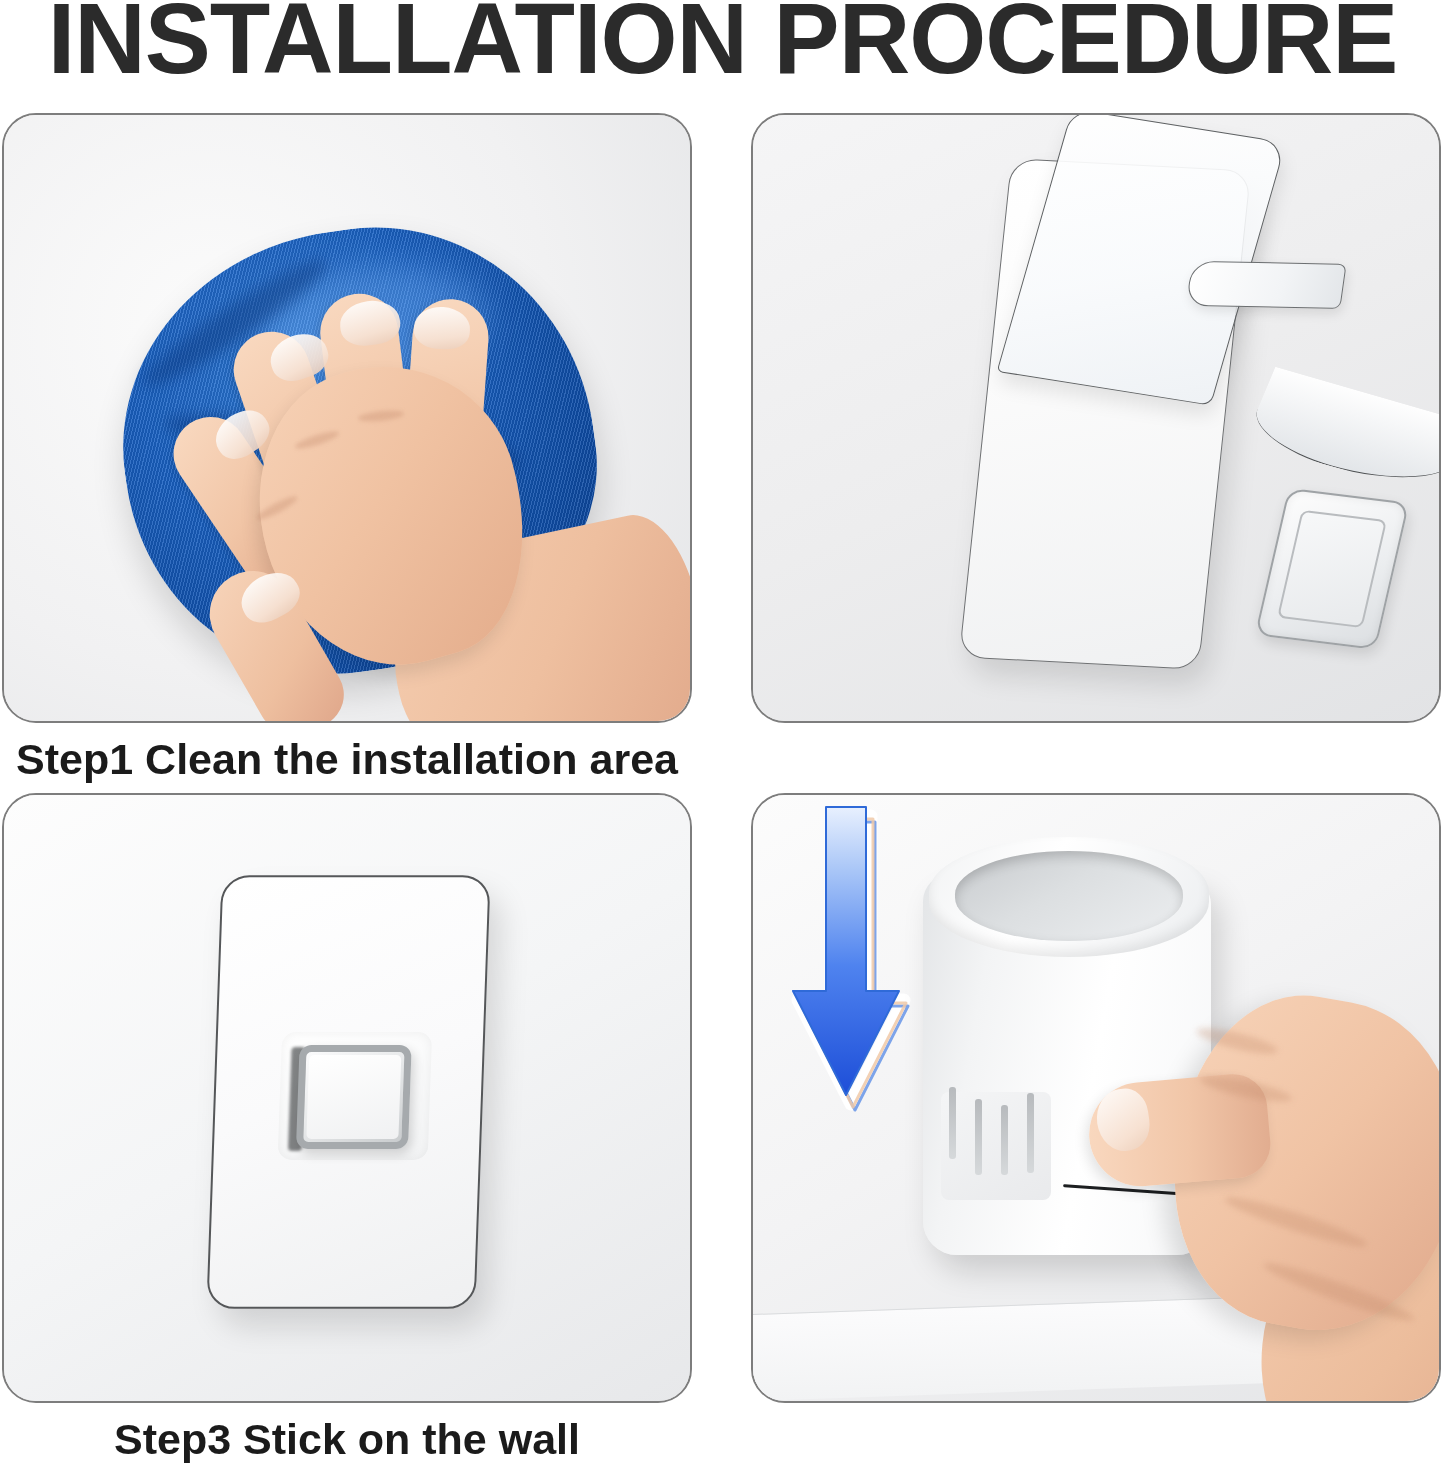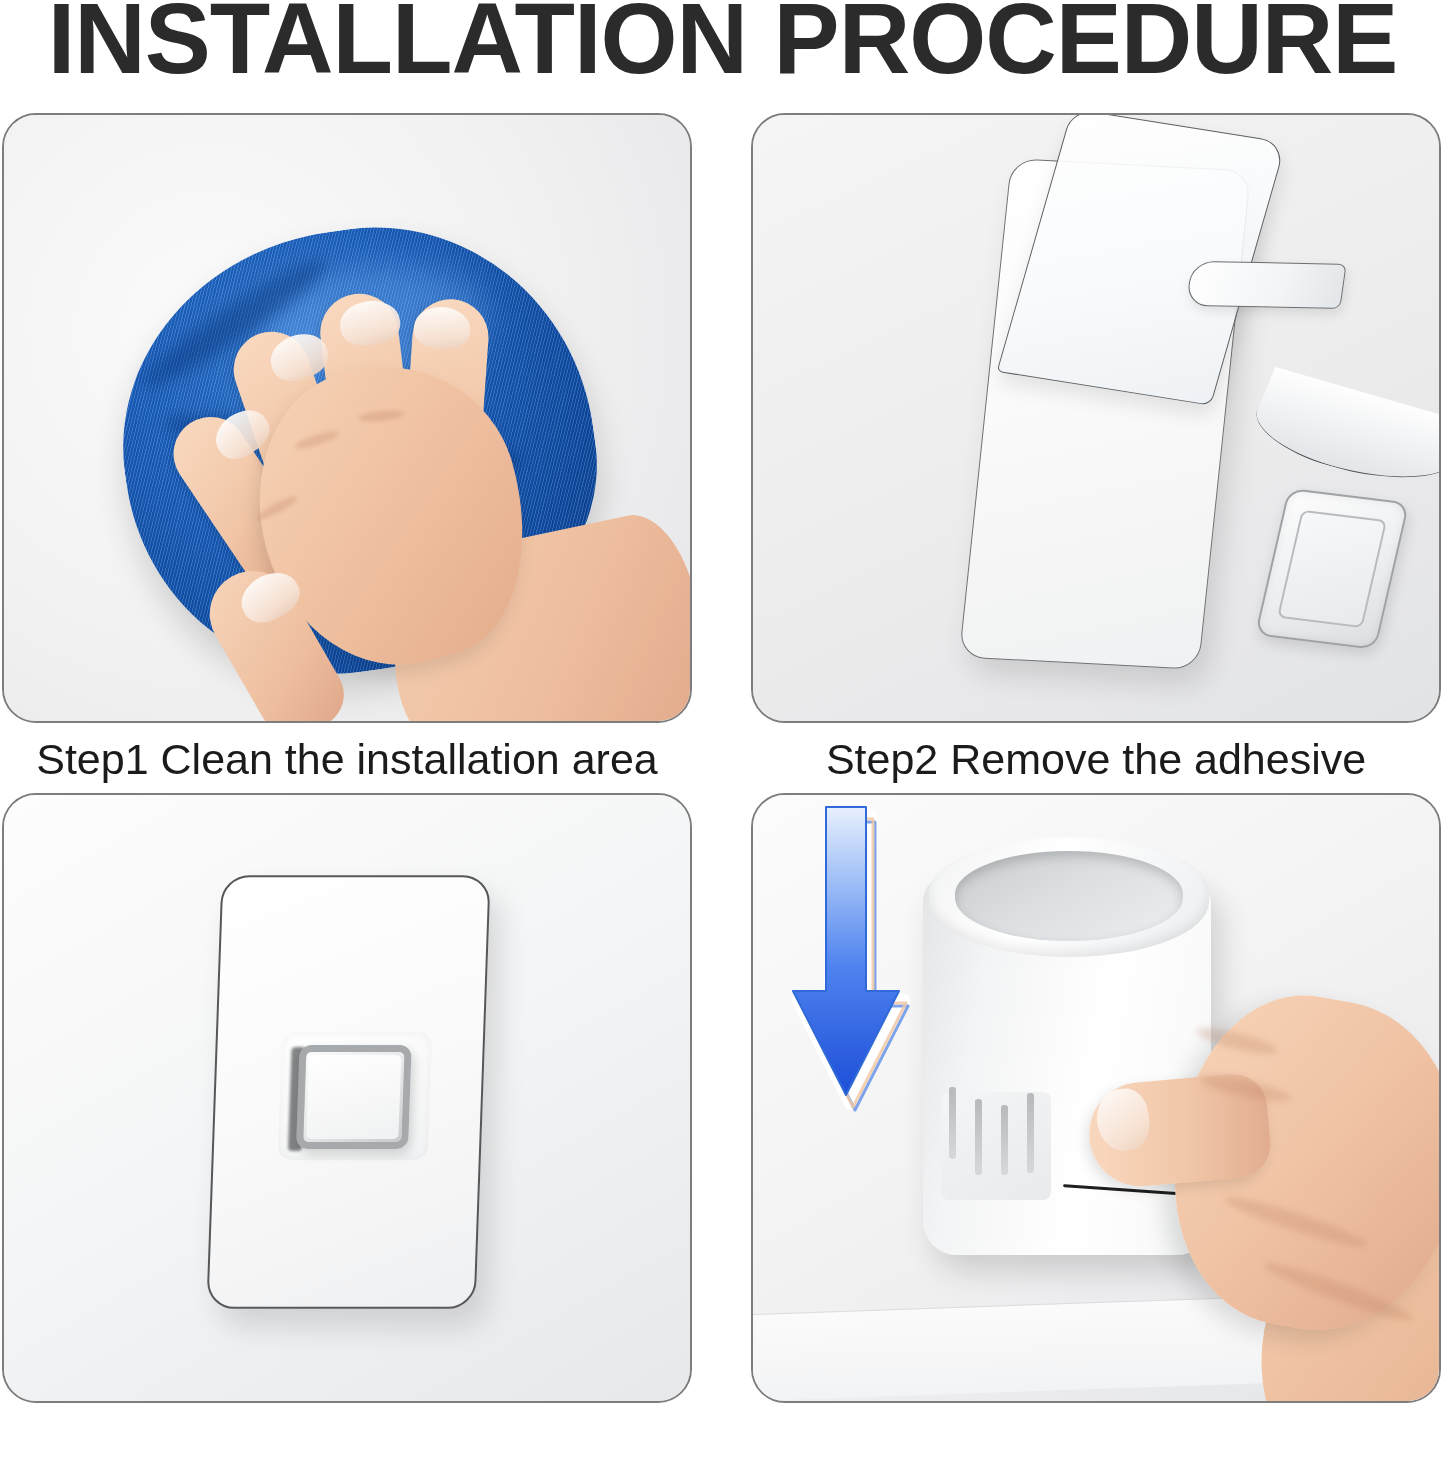--- a/index.html
+++ b/index.html
@@ -70,24 +70,24 @@
     top: 620px;
     width: 690px;
     text-align: center;
     font-family: "Liberation Sans Narrow", "Liberation Sans", sans-serif;
     font-size: 43px;
     line-height: 52px;
     color: #1b1b1b;
     white-space: nowrap;
   }
   .caption .step-num {
-    font-weight: 400;
+    font-weight: 700;
   }
   .caption .step-text {
-    font-weight: 400;
+    font-weight: 700;
   }
 
   
   .p1-bg {
     position: absolute;
     inset: 0;
     background: radial-gradient(circle at 30% 35%, #fbfbfb 0%, #f1f1f2 55%, #e4e5e7 100%);
   }
   .cloth {
     position: absolute;
@@ -471,37 +471,37 @@
 
       <div class="pad2">
         <div class="hook2"></div>
       </div>
       <div class="film2">
         <div class="film2-tab"></div>
         <div class="film2-curl"></div>
       </div>
     </div>
 
-    <div class="caption">
-      <span class="step-num">Step2</span>
-      <span class="step-text">Remove the adhesive</span>
-    </div>
   </div>
 
   <div class="step-cell cell-r2c1">
     <div class="panel">
       <div class="p3-bg"></div>
 
       <div class="pad3">
         <div class="mountseat3"></div>
         <div class="bracket3-shadow"></div>
         <div class="bracket3"></div>
       </div>
     </div>
 
+    <div class="caption">
+      <span class="step-num">Step3</span>
+      <span class="step-text">Stick on the wall</span>
+    </div>
   </div>
 
   <div class="step-cell cell-r2c2">
     <div class="panel">
       <div class="p4-bg"></div>
       <div class="p4-shelf"></div>
 
       <div class="arrow4">
         <svg width="150" height="330" viewBox="0 0 150 330">
           <defs>

